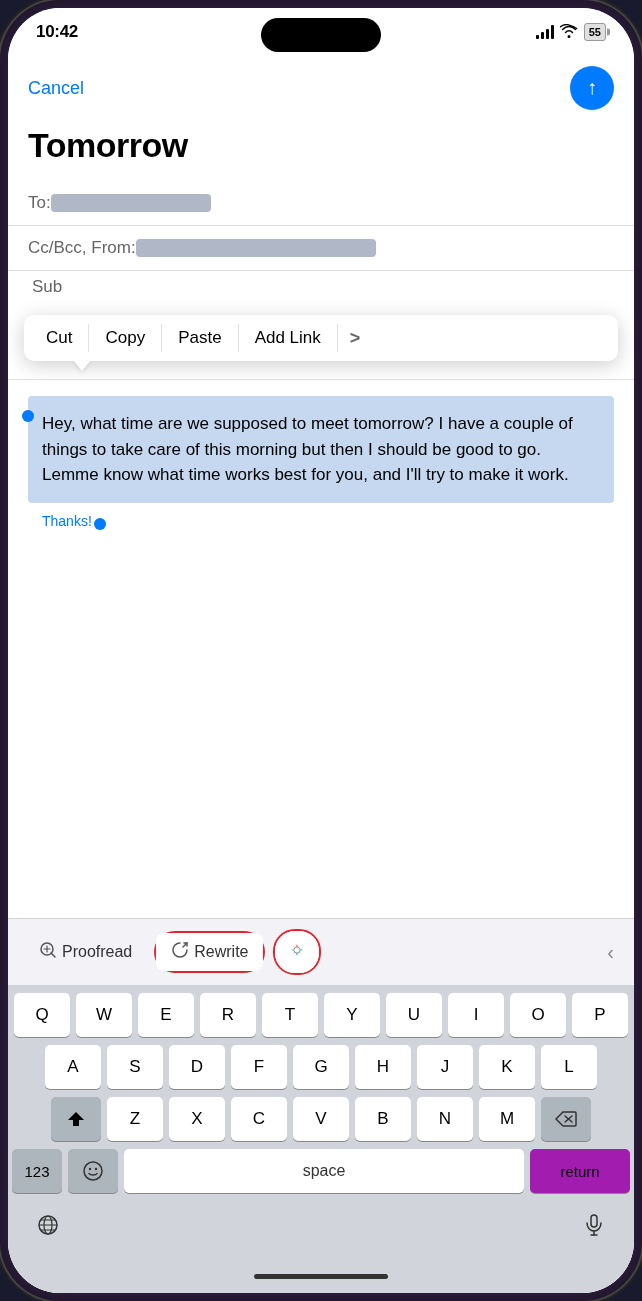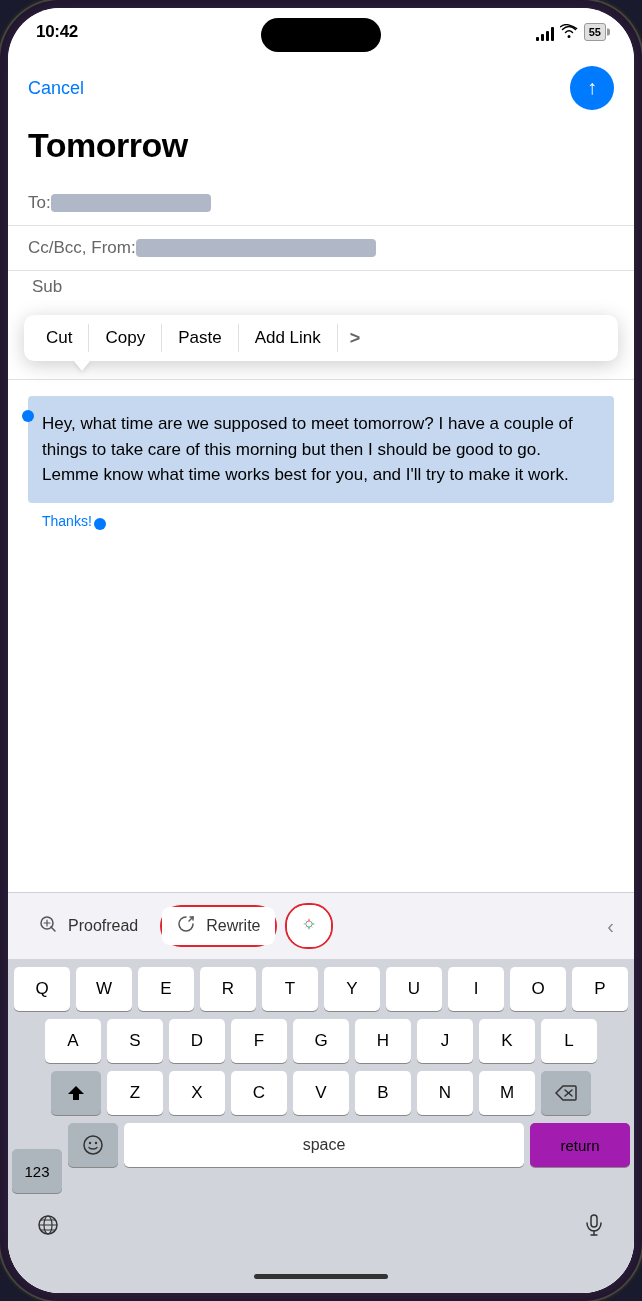--- a/index.html
+++ b/index.html
@@ -71,21 +71,21 @@
 
     .status-time {
       font-size: 17px;
       font-weight: 600;
       color: #000;
       letter-spacing: -0.3px;
     }
 
     .status-icons {
       display: flex;
-      align-items: flex-end;
+      align-items: center;
       gap: 6px;
     }
 
     .signal-bars {
       display: flex;
       align-items: flex-end;
       gap: 2px;
       height: 14px;
     }
 
@@ -336,21 +336,21 @@
       display: flex;
       align-items: center;
       gap: 8px;
       border-top: 1px solid #d0d0d8;
       flex-shrink: 0;
     }
 
     .ai-tool-btn {
       display: flex;
       align-items: center;
-      gap: 10px;
+      gap: 4px;
       padding: 8px 14px;
       border-radius: 20px;
       border: none;
       background: transparent;
       font-size: 16px;
       color: #333;
       cursor: pointer;
     }
 
     
@@ -402,21 +402,20 @@
       max-width: 100px;
       font-size: 16px;
       background: #a21caf;
     }
 
     .key.numbers-key {
       flex: 1.5;
       max-width: 50px;
       font-size: 16px;
       background: #adb5bd;
-      margin-top: 26px;
     }
 
     .key.emoji-key {
       flex: 1.2;
       max-width: 50px;
       background: #adb5bd;
     }
 
     .key.shift-key {
       flex: 1.2;

